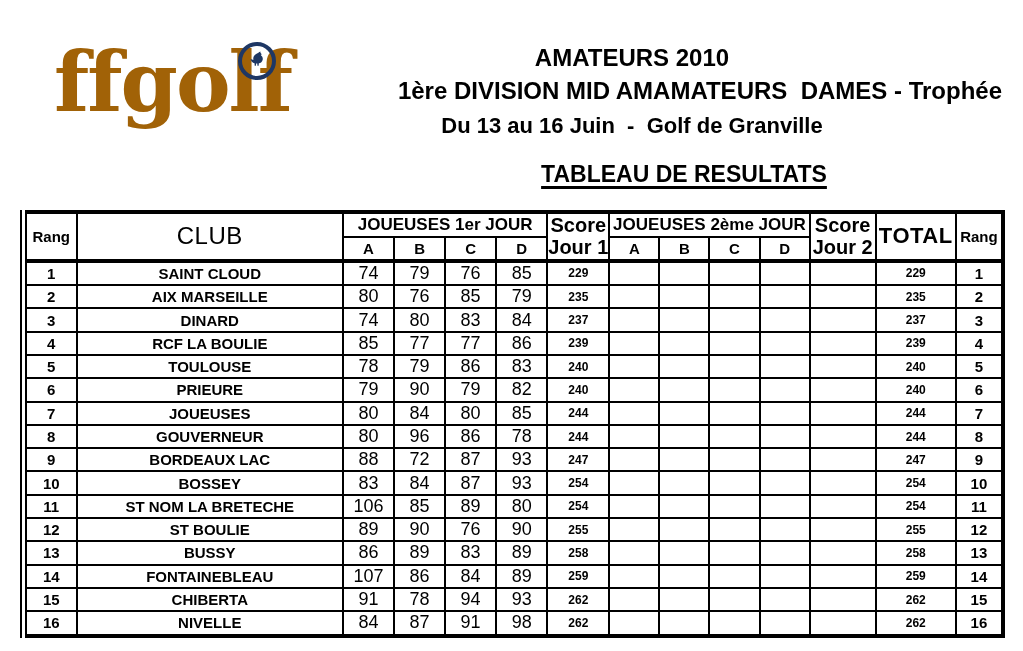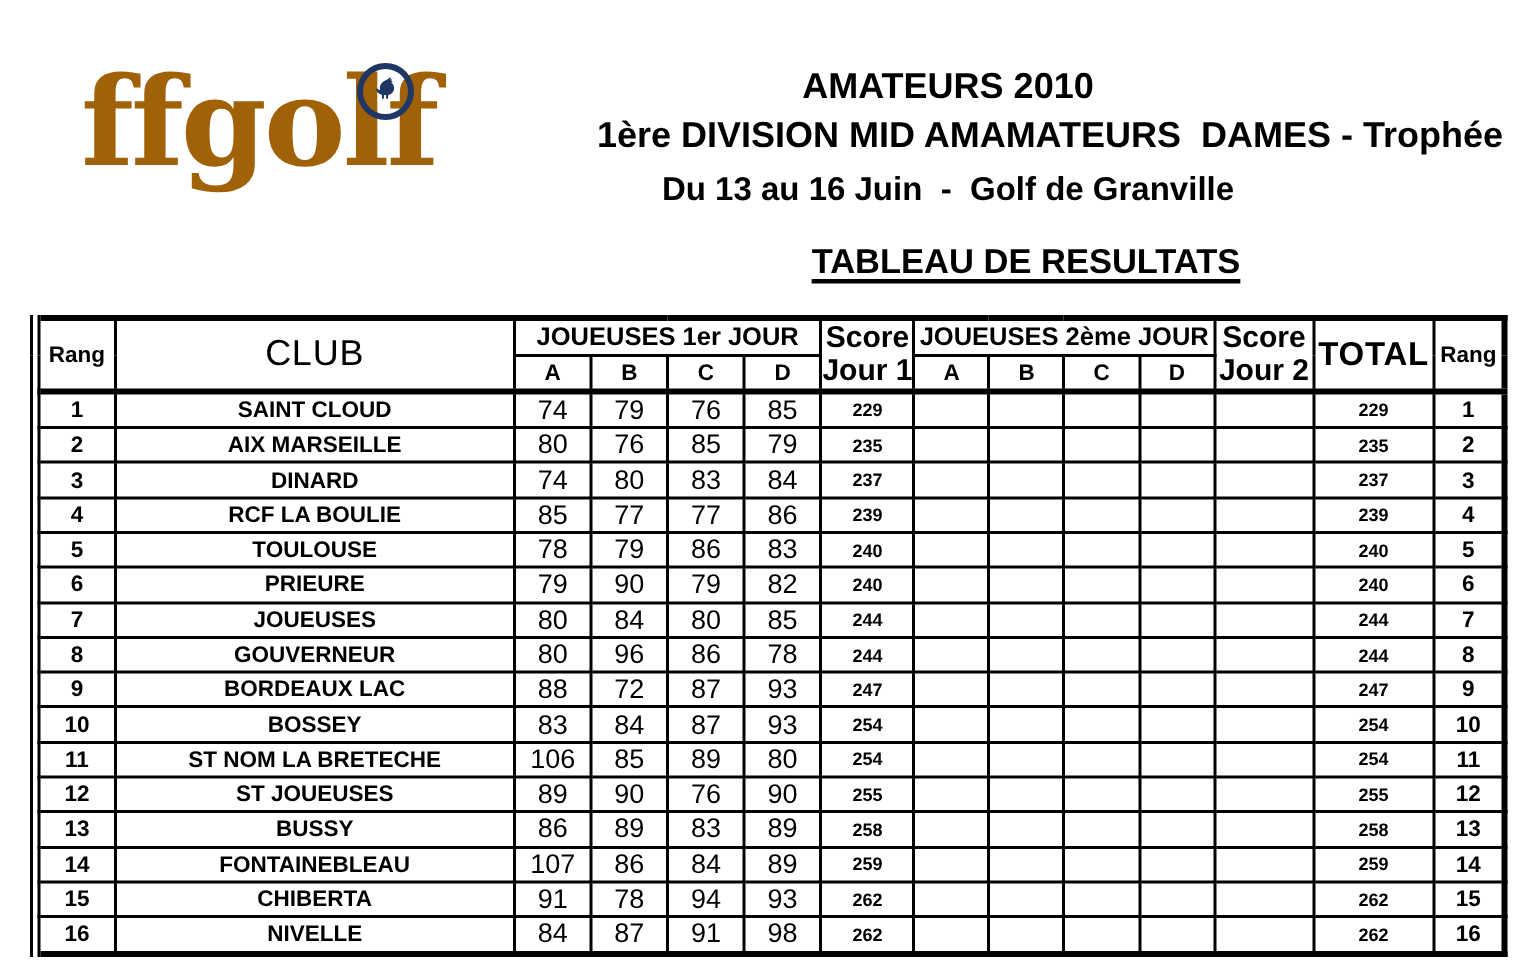--- a/index.html
+++ b/index.html
@@ -294,21 +294,21 @@
           <td class="c-score"></td>
           <td class="c-score"></td>
           <td class="c-score"></td>
           <td class="c-score"></td>
           <td class="c-sum"></td>
           <td class="c-sum">254</td>
           <td class="c-rank">11</td>
         </tr>
         <tr>
           <td class="c-rank">12</td>
-          <td class="c-club">ST JOUEUSES</td>
+          <td class="c-club">ST BOULIE</td>
           <td class="c-score">89</td>
           <td class="c-score">90</td>
           <td class="c-score">76</td>
           <td class="c-score">90</td>
           <td class="c-sum">255</td>
           <td class="c-score"></td>
           <td class="c-score"></td>
           <td class="c-score"></td>
           <td class="c-score"></td>
           <td class="c-sum"></td>

